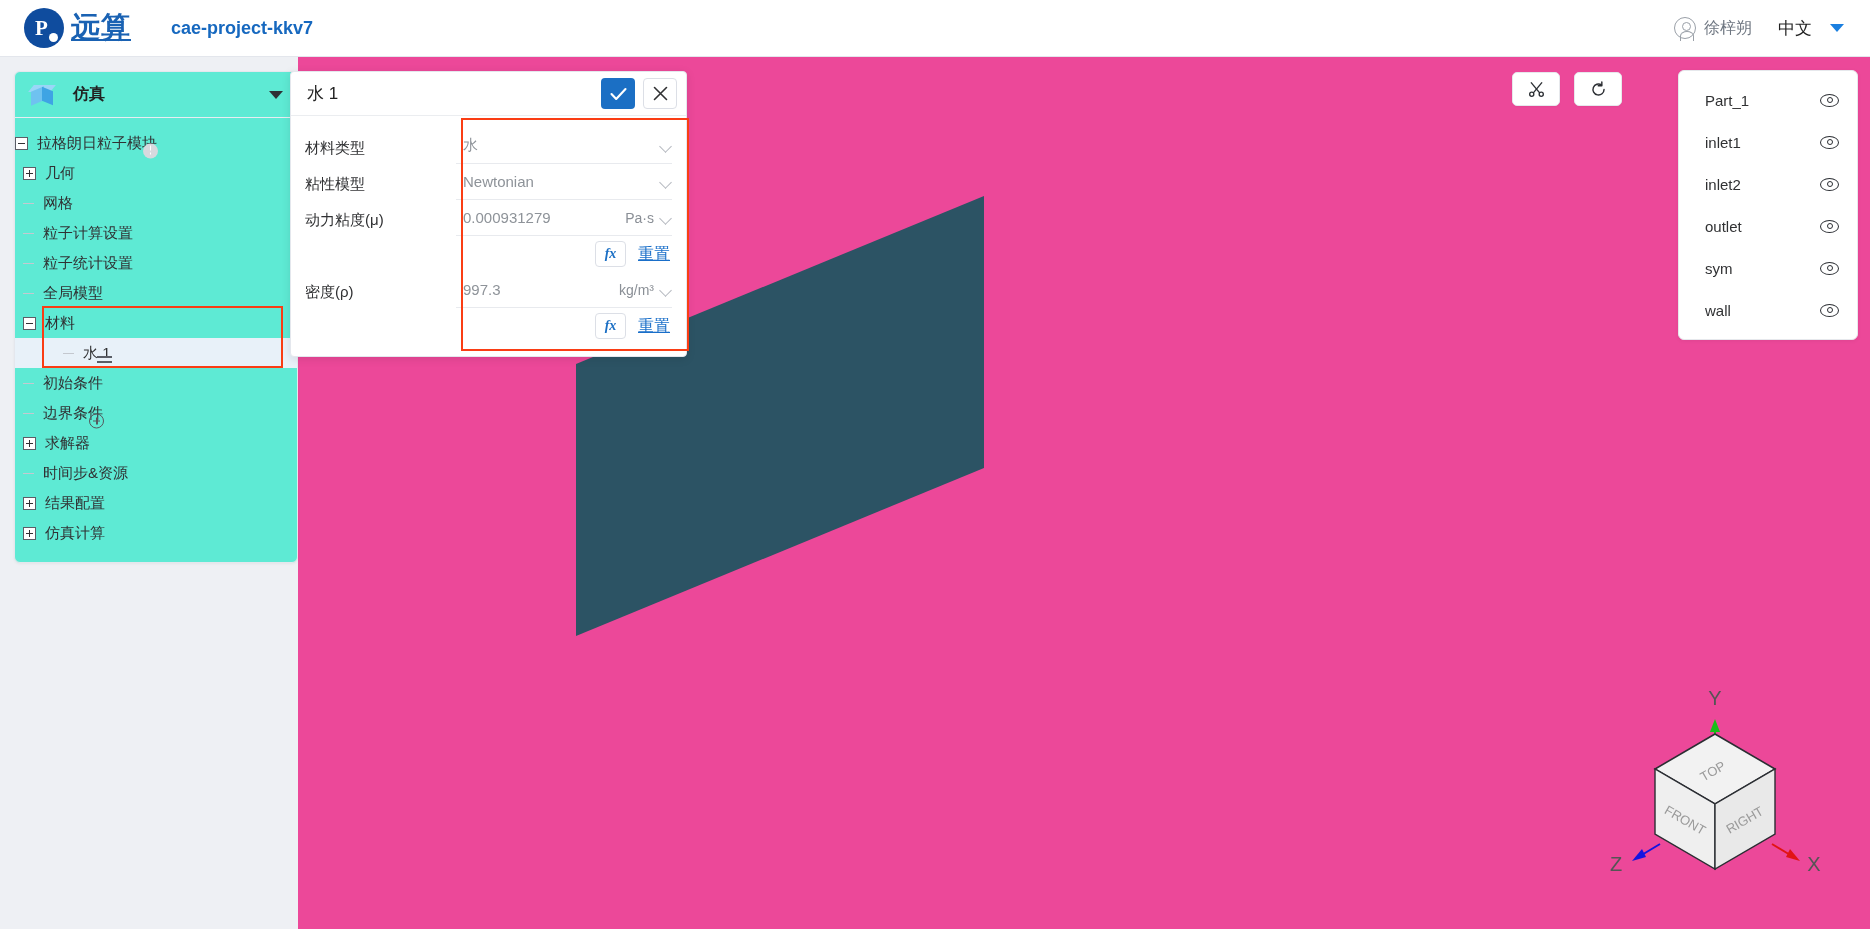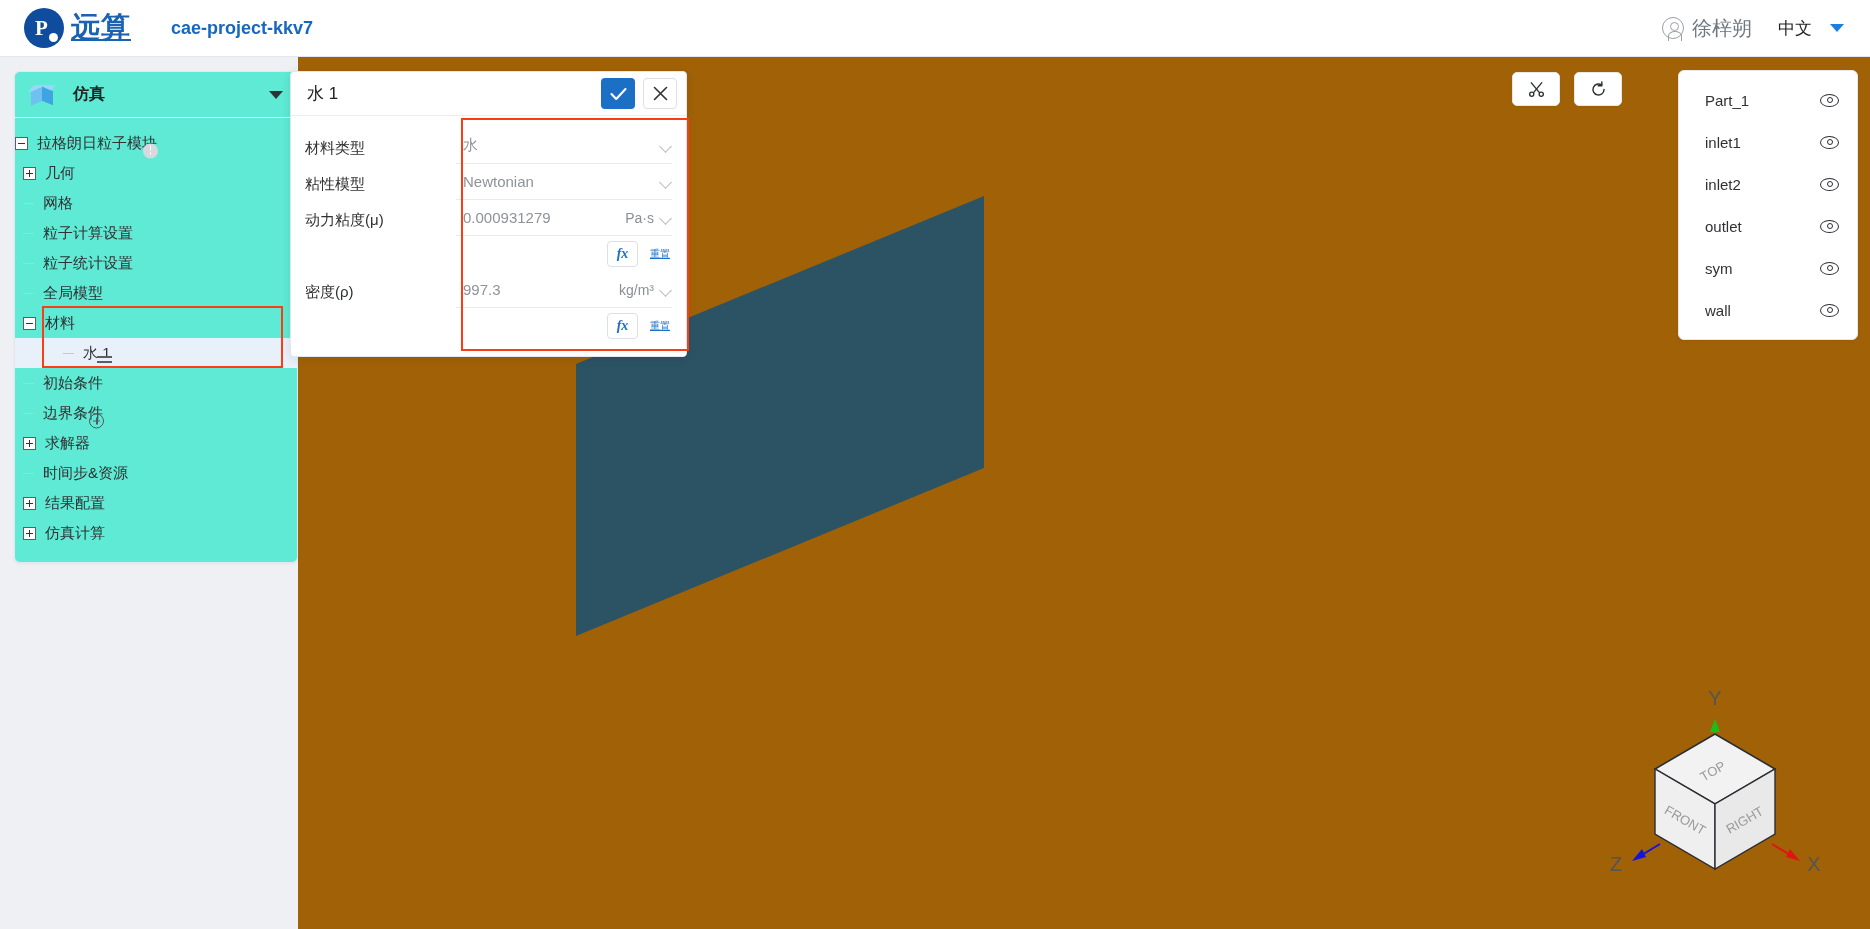--- a/index.html
+++ b/index.html
@@ -41,21 +41,21 @@
   }
   #topbar-right {
     margin-left:auto; margin-right:26px; display:flex; align-items:center;
   }
   .user-avatar {
     width:22px;height:22px;border-radius:50%;border:1.4px solid #9aa0a8;
     position:relative; flex:none;
   }
   .user-avatar::before{content:"";position:absolute;left:7px;top:4px;width:7px;height:7px;border-radius:50%;border:1.3px solid #9aa0a8;}
   .user-avatar::after{content:"";position:absolute;left:4.5px;top:12.5px;width:12px;height:9px;border-radius:50% 50% 0 0;border:1.3px solid #9aa0a8;border-bottom:none;}
-  #user-name { margin-left:8px; font-size:20px; color:#6e7681; }
+  #user-name { margin-left:8px; font-size:16px; color:#6e7681; }
   #lang { margin-left:26px; font-size:17px; color:#222; }
   #lang-caret {
     margin-left:18px; width:0;height:0;
     border-left:7px solid transparent;border-right:7px solid transparent;
     border-top:8px solid #1a7fe0;
   }
 
   
   #left-panel {
     position:absolute; left:14px; top:71px; width:284px;
@@ -167,31 +167,31 @@
   .sub-row {
     display:flex; align-items:center; justify-content:flex-end; gap:12px;
     height:36px; padding-right:2px;
   }
   .fx-btn {
     width:31px;height:26px;border:1px solid #dcdfe6;border-radius:4px;
     display:flex;align-items:center;justify-content:center;
     font:italic 700 14px/1 "Liberation Serif", serif; color:#1b6fc4; cursor:pointer;
   }
   .reset-link {
-    font-size:10px;color:#1a6fc9;text-decoration:underline;cursor:pointer;
+    font-size:16px;color:#1a6fc9;text-decoration:underline;cursor:pointer;
   }
   .val-cell { flex:1; border-bottom:1px solid #e8eaee; height:36px; display:flex; align-items:center;}
   .unit-cellb { width:76px; border-bottom:1px solid #e8eaee; height:36px; display:flex; align-items:center; justify-content:flex-end; gap:7px;}
   .row2 { display:flex; }
   #redbox-dialog { left:461px; top:118px; width:228px; height:233px; }
 
   
   #viewport {
     position:absolute; left:298px; top:57px; right:0; bottom:0;
-    background:#a16207; overflow:hidden;
+    background:#ec4899; overflow:hidden;
   }
   #geom {
     position:absolute; left:278px; top:139px; width:408px; height:440px;
   }
 
   
   #vp-toolbar {
     position:absolute; right:248px; top:15px; display:flex; gap:14px;
   }
   .tool-btn {

